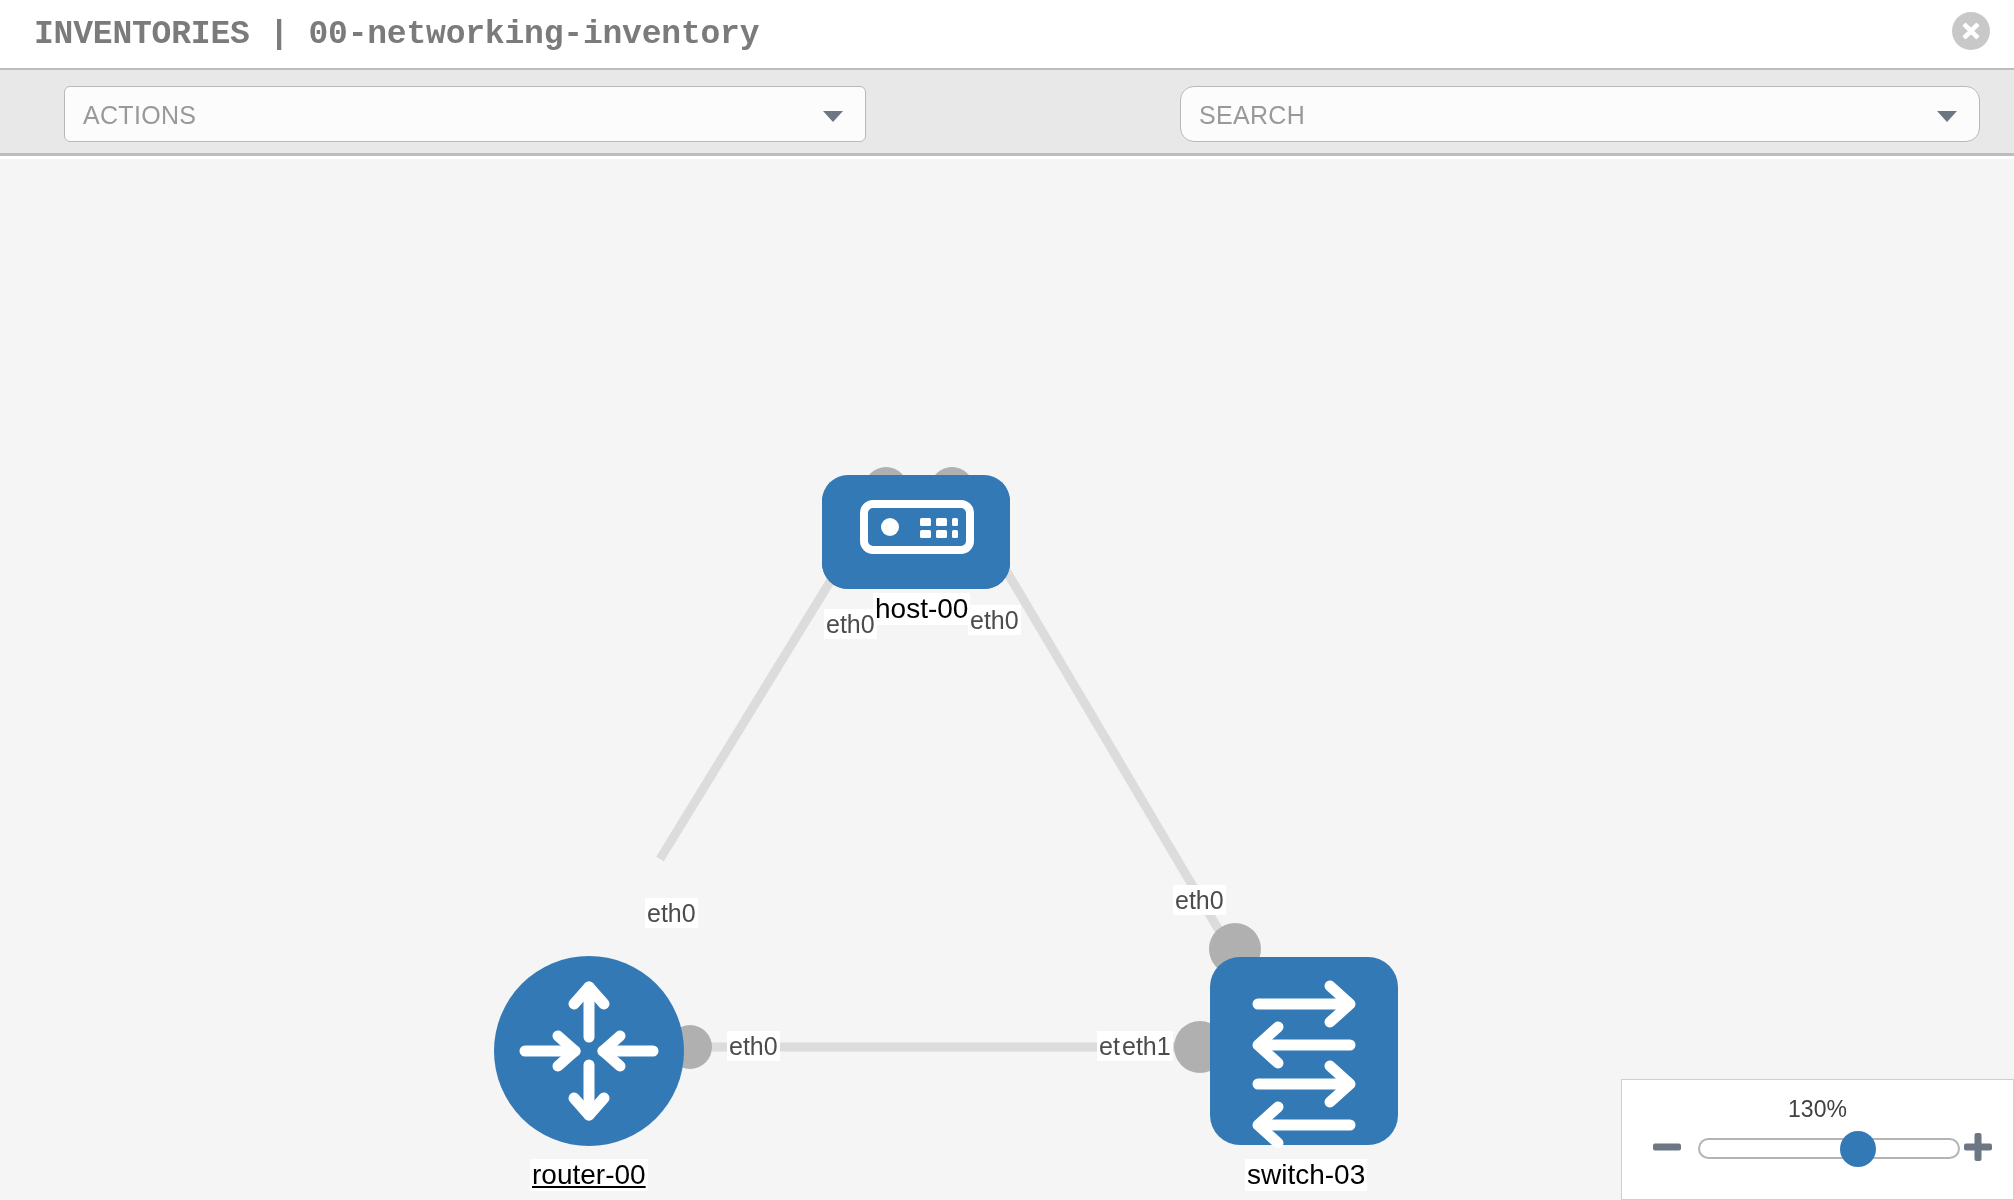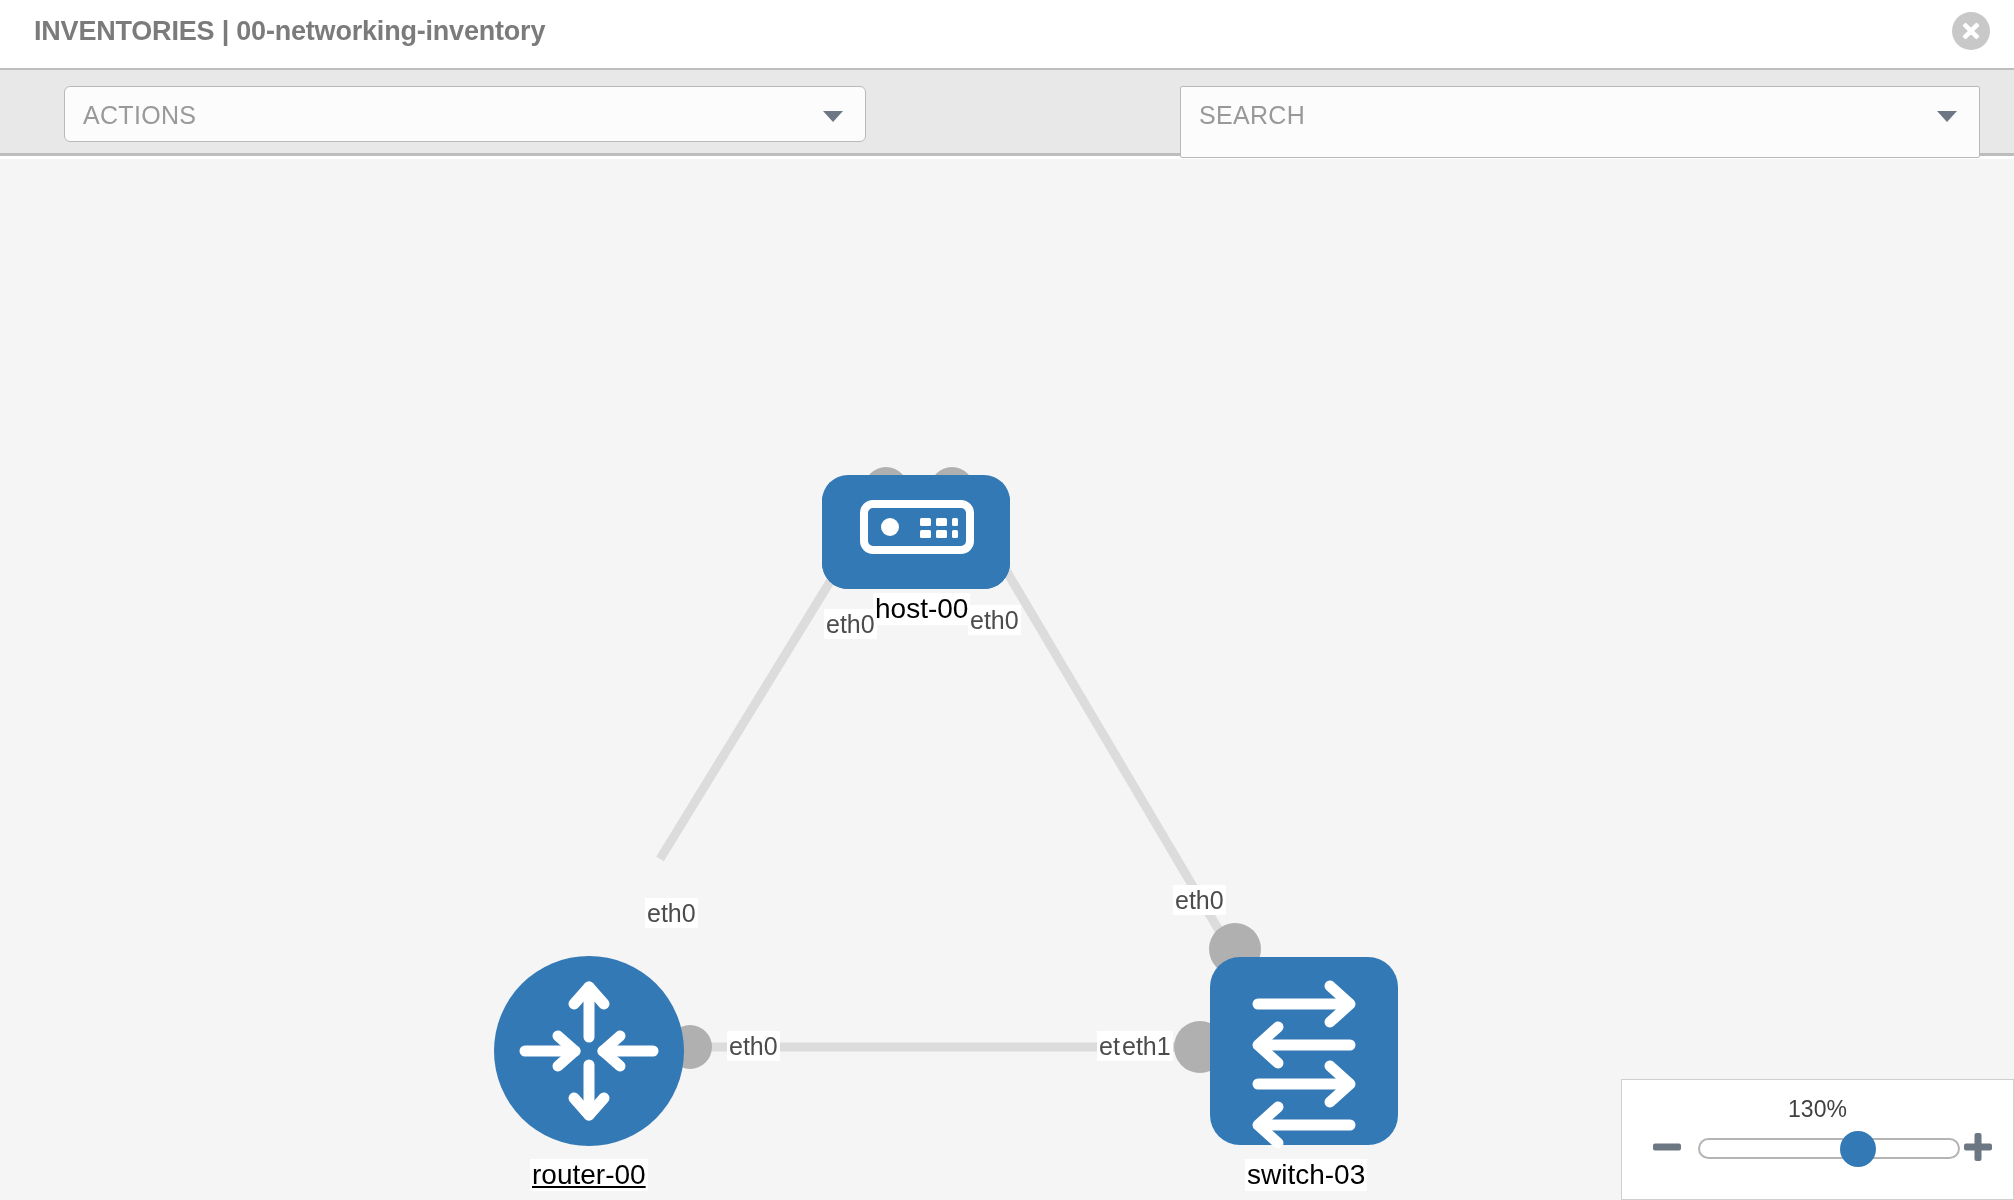--- a/index.html
+++ b/index.html
@@ -20,25 +20,26 @@
   
   .titlebar {
     position: absolute;
     left: 0; top: 0;
     width: 2014px; height: 68px;
     background: #ffffff;
   }
   .title-text {
     position: absolute;
     left: 34px; top: 16px;
-    font-size: 27px;
+    font-size: 33px;
     font-weight: bold;
     color: #7b7b7b;
     letter-spacing: -0.2px;
     white-space: nowrap;
+    font-family: Liberation Mono, monospace;
   }
   .close-btn {
     position: absolute;
     right: 24px; top: 12px;
     width: 38px; height: 38px;
     border-radius: 50%;
     background: #c8c8c8;
     cursor: pointer;
   }
   .close-btn svg { display: block; }
@@ -82,24 +83,24 @@
     top: 90px;
     width: 44px; height: 44px;
     cursor: pointer;
   }
   .tool-icon.wrench { left: 1044px; }
   .tool-icon.key    { left: 1112px; }
 
   .search-box {
     position: absolute;
     left: 1180px; top: 16px;
-    width: 800px; height: 72px;
+    width: 800px; height: 56px;
     background: #fcfcfc;
     border: 1px solid #b9b9b9;
-    border-radius: 2px;
+    border-radius: 14px;
     cursor: text;
   }
   .search-placeholder {
     position: absolute;
     left: 18px; top: 14px;
     font-size: 25px;
     color: #999999;
     letter-spacing: 0.3px;
   }
 

